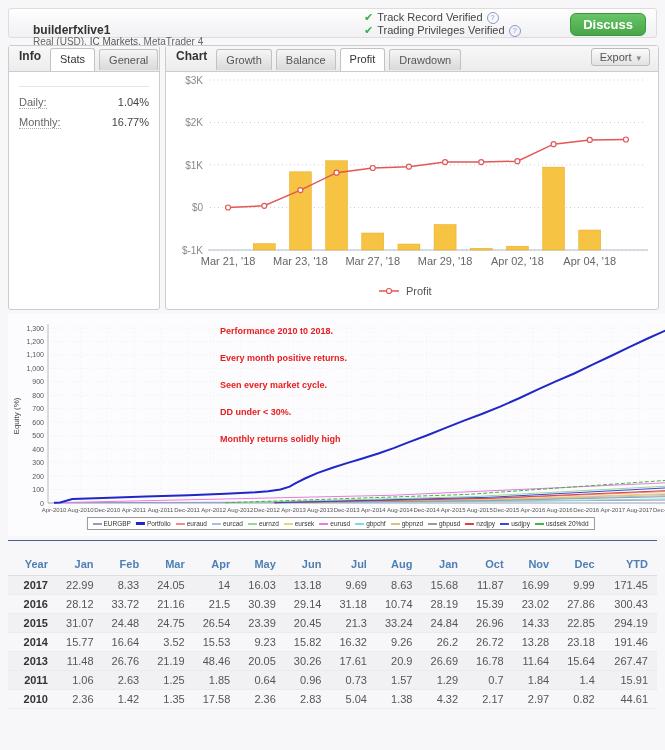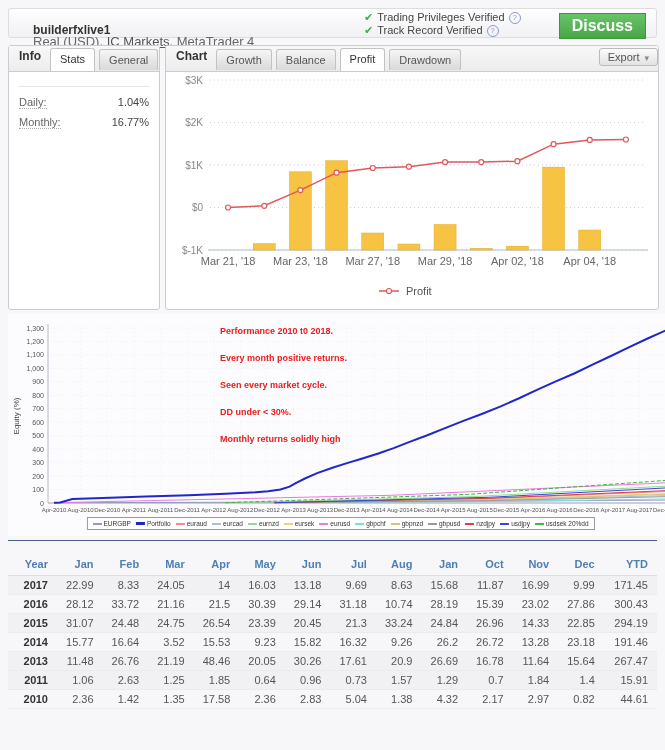--- a/index.html
+++ b/index.html
@@ -4,37 +4,37 @@
 <style>
   html,body{margin:0;padding:0;}
   .page{position:relative;width:665px;height:750px;background:#f7f7fa;font-family:"Liberation Sans",sans-serif;overflow:hidden;}
   svg text{font-family:"Liberation Sans",sans-serif;}
   a{color:#555;}
 
   
   .topbar{position:absolute;left:8px;top:8px;width:647px;height:28px;background:linear-gradient(#fefefe,#f1f1f4);border:1px solid #ddd;border-radius:3px;}
   .acct{position:absolute;left:24px;top:2px;line-height:12px;margin-top:13px;}
   .acct-name{font-size:12px;font-weight:bold;color:#333;}
-  .acct-sub{font-size:13px;color:#666;}
+  .acct-sub{font-size:10px;color:#666;}
   .acct-sub a{text-decoration:underline;cursor:pointer;}
   .verify{position:absolute;left:355px;top:2px;font-size:11px;color:#444;line-height:13px;}
   .check{color:#3fae49;font-size:11px;margin-right:4px;}
   .qicon{display:inline-block;width:10px;height:10px;border:1px solid #8a98cc;border-radius:50%;color:#8a98cc;font-size:8px;line-height:10px;text-align:center;margin-left:4px;vertical-align:1px;cursor:pointer;}
-  .discuss-btn{position:absolute;right:10px;top:4px;padding:3px 12px;background:linear-gradient(#67c567,#48a648);border:1px solid #3e953e;border-radius:0;color:#fff;font-weight:bold;font-size:16px;cursor:pointer;}
+  .discuss-btn{position:absolute;right:10px;top:4px;padding:3px 12px;background:linear-gradient(#67c567,#48a648);border:1px solid #3e953e;border-radius:6px;color:#fff;font-weight:bold;font-size:13px;cursor:pointer;}
 
   
   .panel{position:absolute;background:#fff;border:1px solid #ccc;border-radius:3px;}
   .left-panel{left:8px;top:45px;width:150px;height:263px;}
   .chart-panel{left:165px;top:45px;width:492px;height:263px;}
   .panel-tabs{height:25px;background:linear-gradient(#f8f8f8,#ececee);border-bottom:1px solid #ccc;display:flex;align-items:center;}
   .panel-title{font-weight:bold;font-size:12px;color:#333;padding:0 9px 5px 10px;}
   .tabs-host{display:flex;align-items:flex-end;}
   .tab{font-size:11px;color:#555;padding:4px 9px 4px;border:1px solid #c2c2c2;border-bottom:none;border-radius:3px 3px 0 0;background:linear-gradient(#f6f6f6,#d9d9d9);margin-right:4px;cursor:pointer;white-space:nowrap;}
   .tab.active{background:#fff;color:#333;padding-bottom:6px;margin-bottom:-1px;}
-  .export-btn{margin-left:auto;margin-bottom:3px;font-size:11px;color:#555;background:linear-gradient(#fbfbfb,#e2e2e4);border:1px solid #bbb;border-radius:3px;padding:2px 8px;cursor:pointer;}
+  .export-btn{margin-left:auto;margin-right:8px;margin-bottom:3px;font-size:11px;color:#555;background:linear-gradient(#fbfbfb,#e2e2e4);border:1px solid #bbb;border-radius:3px;padding:2px 8px;cursor:pointer;}
   .export-btn .caret{color:#888;margin-left:5px;font-size:9px;}
 
   
   .stats-body{padding:12px 10px 0;}
   .stat-row{display:flex;justify-content:space-between;align-items:baseline;font-size:11px;margin-bottom:7px;}
   .stat-label{color:#666;border-bottom:1px dotted #aaa;cursor:help;}
   .stat-value{color:#444;}
   .lab-big{font-weight:bold;font-size:12px;color:#555;}
   .val-big{font-weight:bold;font-size:13px;color:#0f8f0f;}
   .val-green{color:#2c9e2c;}
@@ -62,22 +62,22 @@
 <body>
 
 <div class="page">
 
   <div class="topbar">
     <div class="acct">
       <div class="acct-name">builderfxlive1</div>
       <div class="acct-sub"><span>Real (USD), </span><a>IC Markets</a><span>, MetaTrader 4</span></div>
     </div>
     <div class="verify">
+      <div><span class="check">✔</span><span>Track Record Verified</span><span class="qicon">?</span></div>
       <div><span class="check">✔</span><span>Trading Privileges Verified</span><span class="qicon">?</span></div>
-      <div><span class="check">✔</span><span>Track Record Verified</span><span class="qicon">?</span></div>
     </div>
     <button class="discuss-btn">Discuss</button>
   </div>
 
   <div class="panel left-panel">
     <div class="panel-tabs">
       <span class="panel-title">Info</span>
       <span class="tabs-host" id="info-tabs">
           <span class="tab active">Stats</span>
           <span class="tab">General</span>

